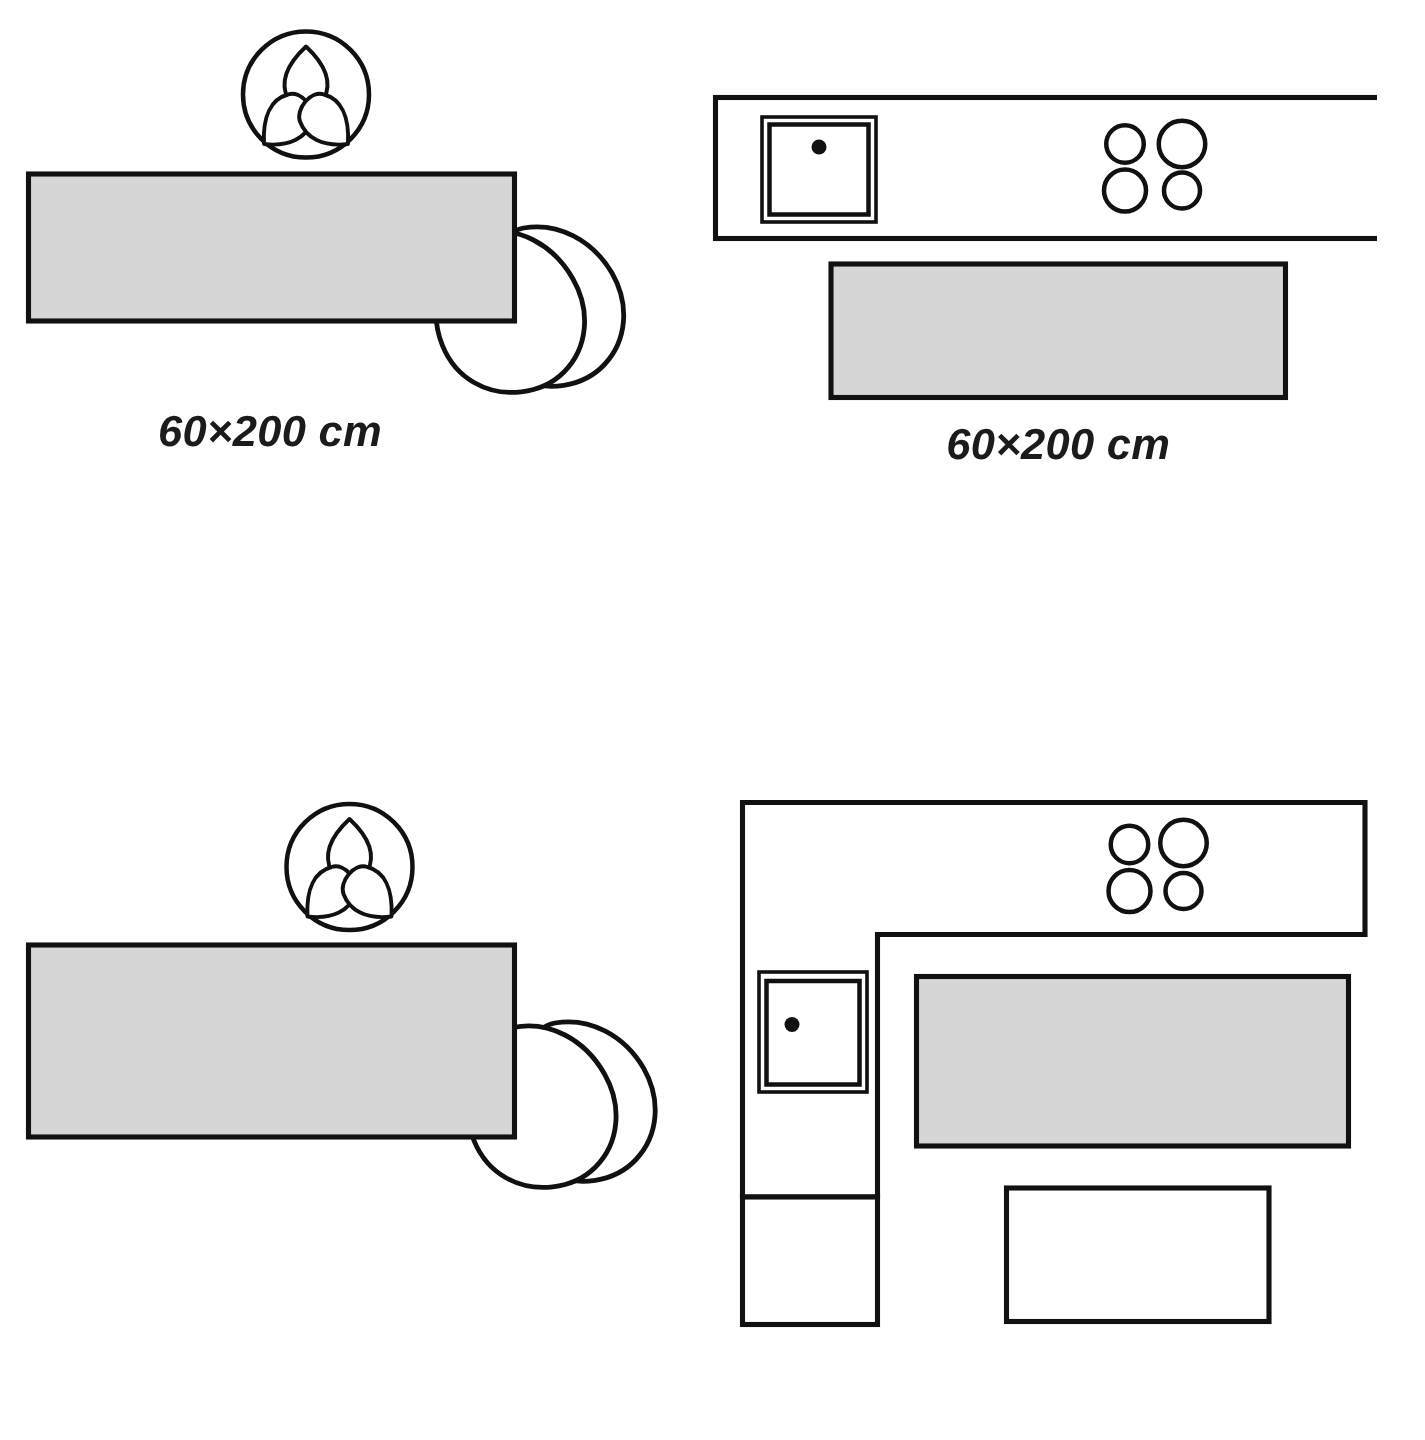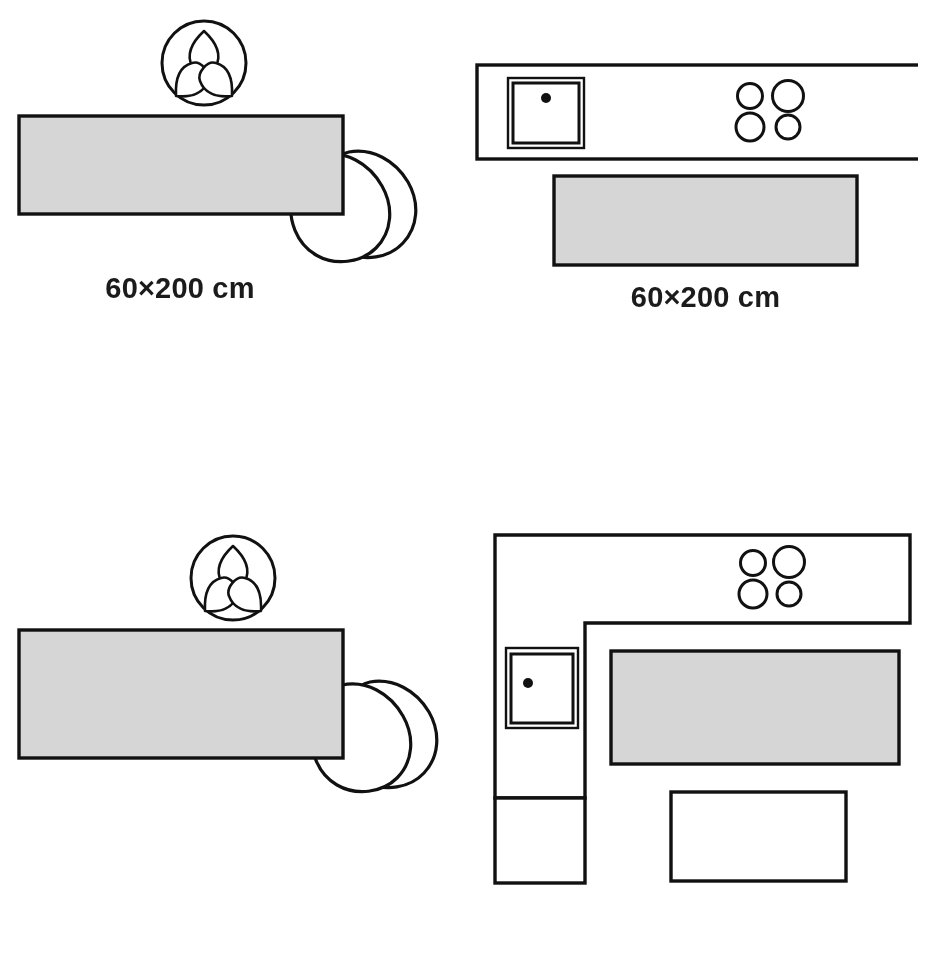--- a/index.html
+++ b/index.html
@@ -9,20 +9,21 @@
   }
   body {
     font-family: "Liberation Sans", sans-serif;
   }
   #canvas {
     position: relative;
     width: 918px;
     height: 960px;
     background: #ffffff;
     overflow: hidden;
+    font-style: italic;
   }
   .panel {
     position: absolute;
   }
   .dim-label {
     position: absolute;
     font-family: "Liberation Sans", sans-serif;
     font-size: 29px;
     font-weight: 700;
     color: #1b1b1b;

